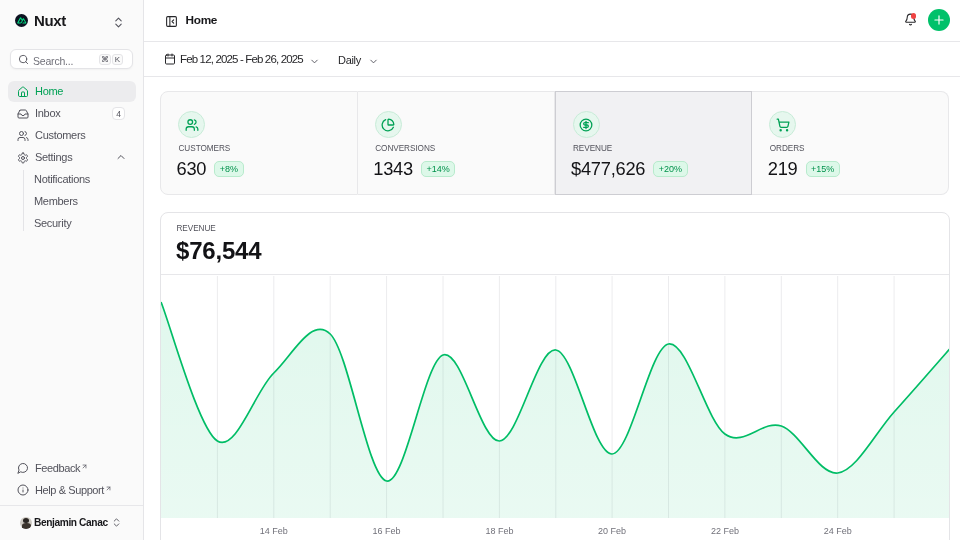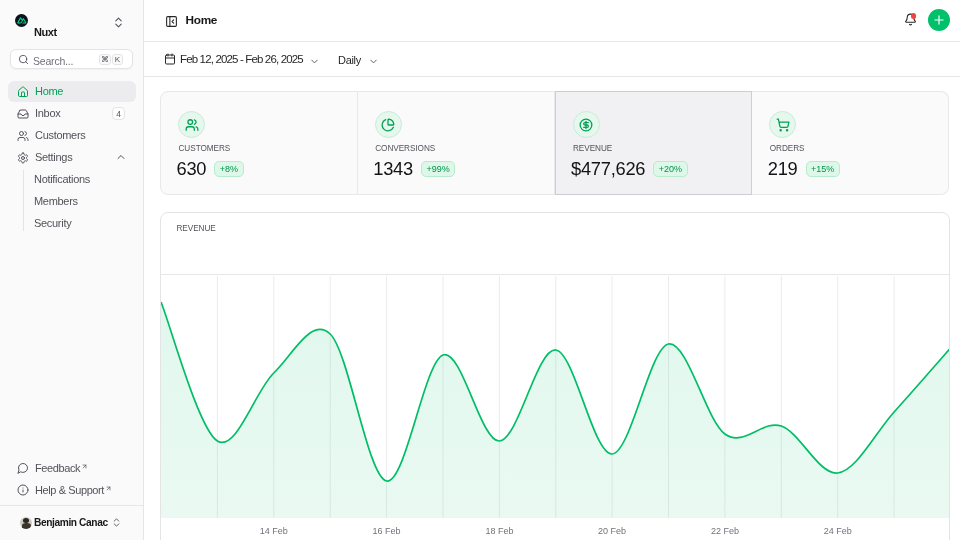--- a/index.html
+++ b/index.html
@@ -6,21 +6,21 @@
 html,body { width:960px; height:540px; overflow:hidden; background:#fff;
   font-family:"Liberation Sans", sans-serif; -webkit-font-smoothing:antialiased; }
 .icon { display:inline-block; vertical-align:middle; }
 
 
 #sidebar { position:absolute; left:0; top:0; width:144px; height:540px;
   background:#fafafa; border-right:1px solid #e5e5e8; }
 #logo-row { position:absolute; left:8px; top:8px; width:128px; height:26px; }
 #logo-circle { position:absolute; left:7px; top:6px; width:13px; height:13px; border-radius:50%;
   background:#0c1221; }
-#logo-name { position:absolute; left:26px; top:18px; font-size:11px; font-weight:700; color:#18181b; letter-spacing:-0.4px; }
+#logo-name { position:absolute; left:26px; top:4px; font-size:15px; font-weight:700; color:#18181b; letter-spacing:-0.4px; }
 #logo-updown { position:absolute; right:11px; top:8px; }
 #searchbox { position:absolute; left:10px; top:49px; width:123px; height:20px; background:#fff;
   border:1px solid #e4e4e7; border-radius:6px; box-shadow:0 1px 2px rgba(0,0,0,.04); }
 #searchbox .mag { position:absolute; left:7px; top:4px; }
 #searchbox .ph { position:absolute; left:22px; top:4.5px; font-size:10.5px; color:#71717a; letter-spacing:-0.2px; }
 .kbd { position:absolute; top:4px; height:11px; min-width:11px; padding:0 1px; background:#fafafa;
   border:1px solid #e4e4e7; border-radius:3px; font-size:8px; color:#52525b; text-align:center;
   line-height:10px; }
 #nav { position:absolute; left:8px; top:81px; width:128px; }
 .nitem { position:relative; height:21px; margin-bottom:1px; border-radius:6px; font-size:11px;
@@ -253,21 +253,21 @@
     <div class="scard">
       <div class="scircle">
           <svg class="icon" width="14" height="14" viewBox="0 0 24 24" fill="none" stroke="#00a155" stroke-width="2.2" stroke-linecap="round" stroke-linejoin="round">
             <path d="M21 12c.552 0 1.005-.449.95-.998a10 10 0 0 0-8.953-8.951c-.55-.055-.998.398-.998.95v8a1 1 0 0 0 1 1z"></path>
             <path d="M21.21 15.89A10 10 0 1 1 8 2.83"></path>
           </svg>
         </div>
       <div class="slabel">CONVERSIONS</div>
       <div class="srow">
           <span class="sval">1343</span>
-          <span class="sbadge">+99%</span>
+          <span class="sbadge">+14%</span>
         </div>
     </div>
     <div class="scard sel">
       <div class="scircle">
           <svg class="icon" width="14" height="14" viewBox="0 0 24 24" fill="none" stroke="#00a155" stroke-width="2.2" stroke-linecap="round" stroke-linejoin="round">
             <circle cx="12" cy="12" r="10"></circle>
             <path d="M16 8h-6a2 2 0 1 0 0 4h4a2 2 0 1 1 0 4H8"></path>
             <path d="M12 18V6"></path>
           </svg>
         </div>
@@ -289,20 +289,21 @@
       <div class="srow">
           <span class="sval">219</span>
           <span class="sbadge">+15%</span>
         </div>
     </div>
   </div>
 
   <div id="chartcard">
     <div id="chart-h">
       <div class="clabel">REVENUE</div>
+      <div class="cval">$76,544</div>
     </div>
     <svg id="plot" width="788" height="266" viewBox="0 0 788 266">
       <defs>
         <linearGradient id="fillg" x1="0" y1="0" x2="0" y2="1">
           <stop offset="0" stop-color="#00c16a" stop-opacity="0.12"></stop>
           <stop offset="1" stop-color="#00c16a" stop-opacity="0.085"></stop>
         </linearGradient>
       </defs>
       <g stroke="#ececee" stroke-width="1">
         <line x1="56.4" y1="1" x2="56.4" y2="243"></line>

